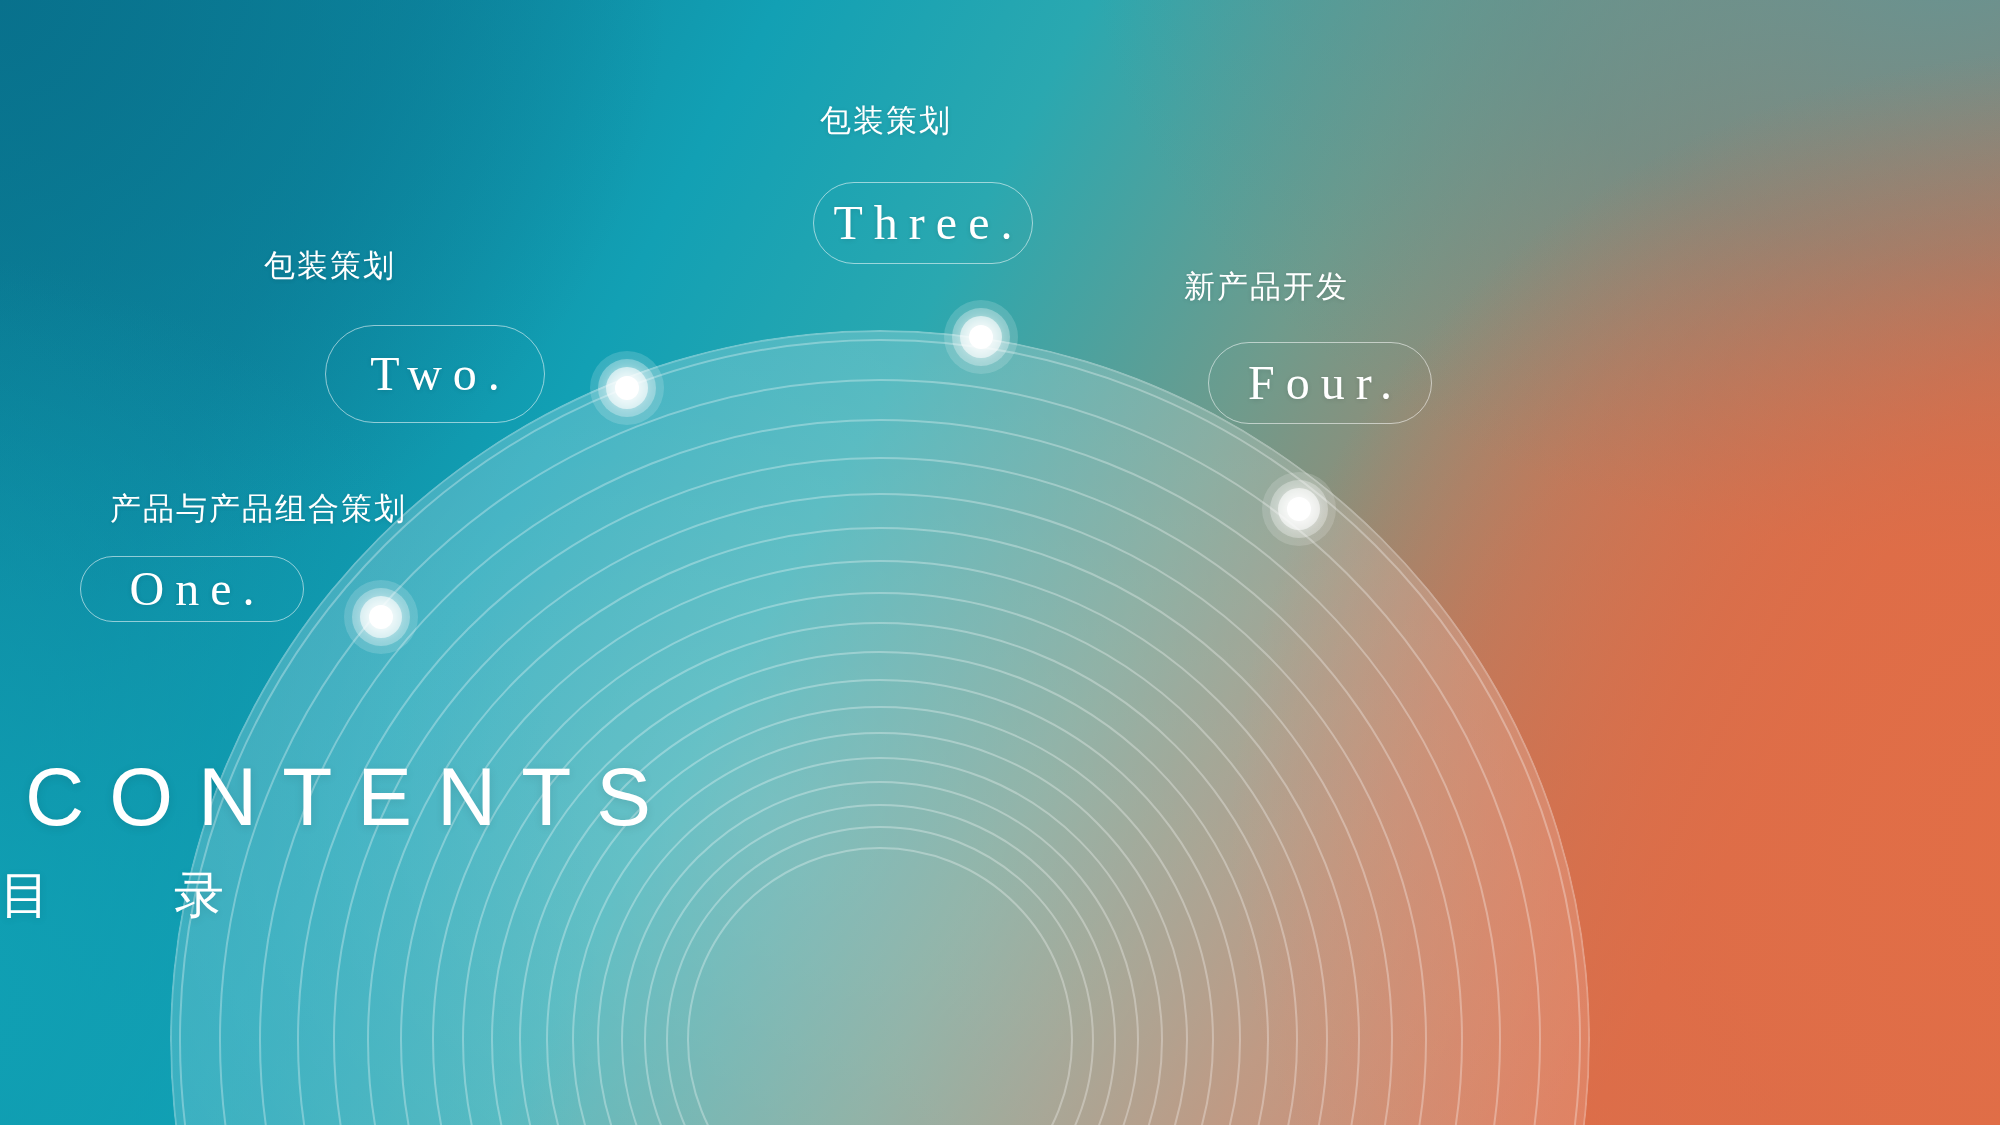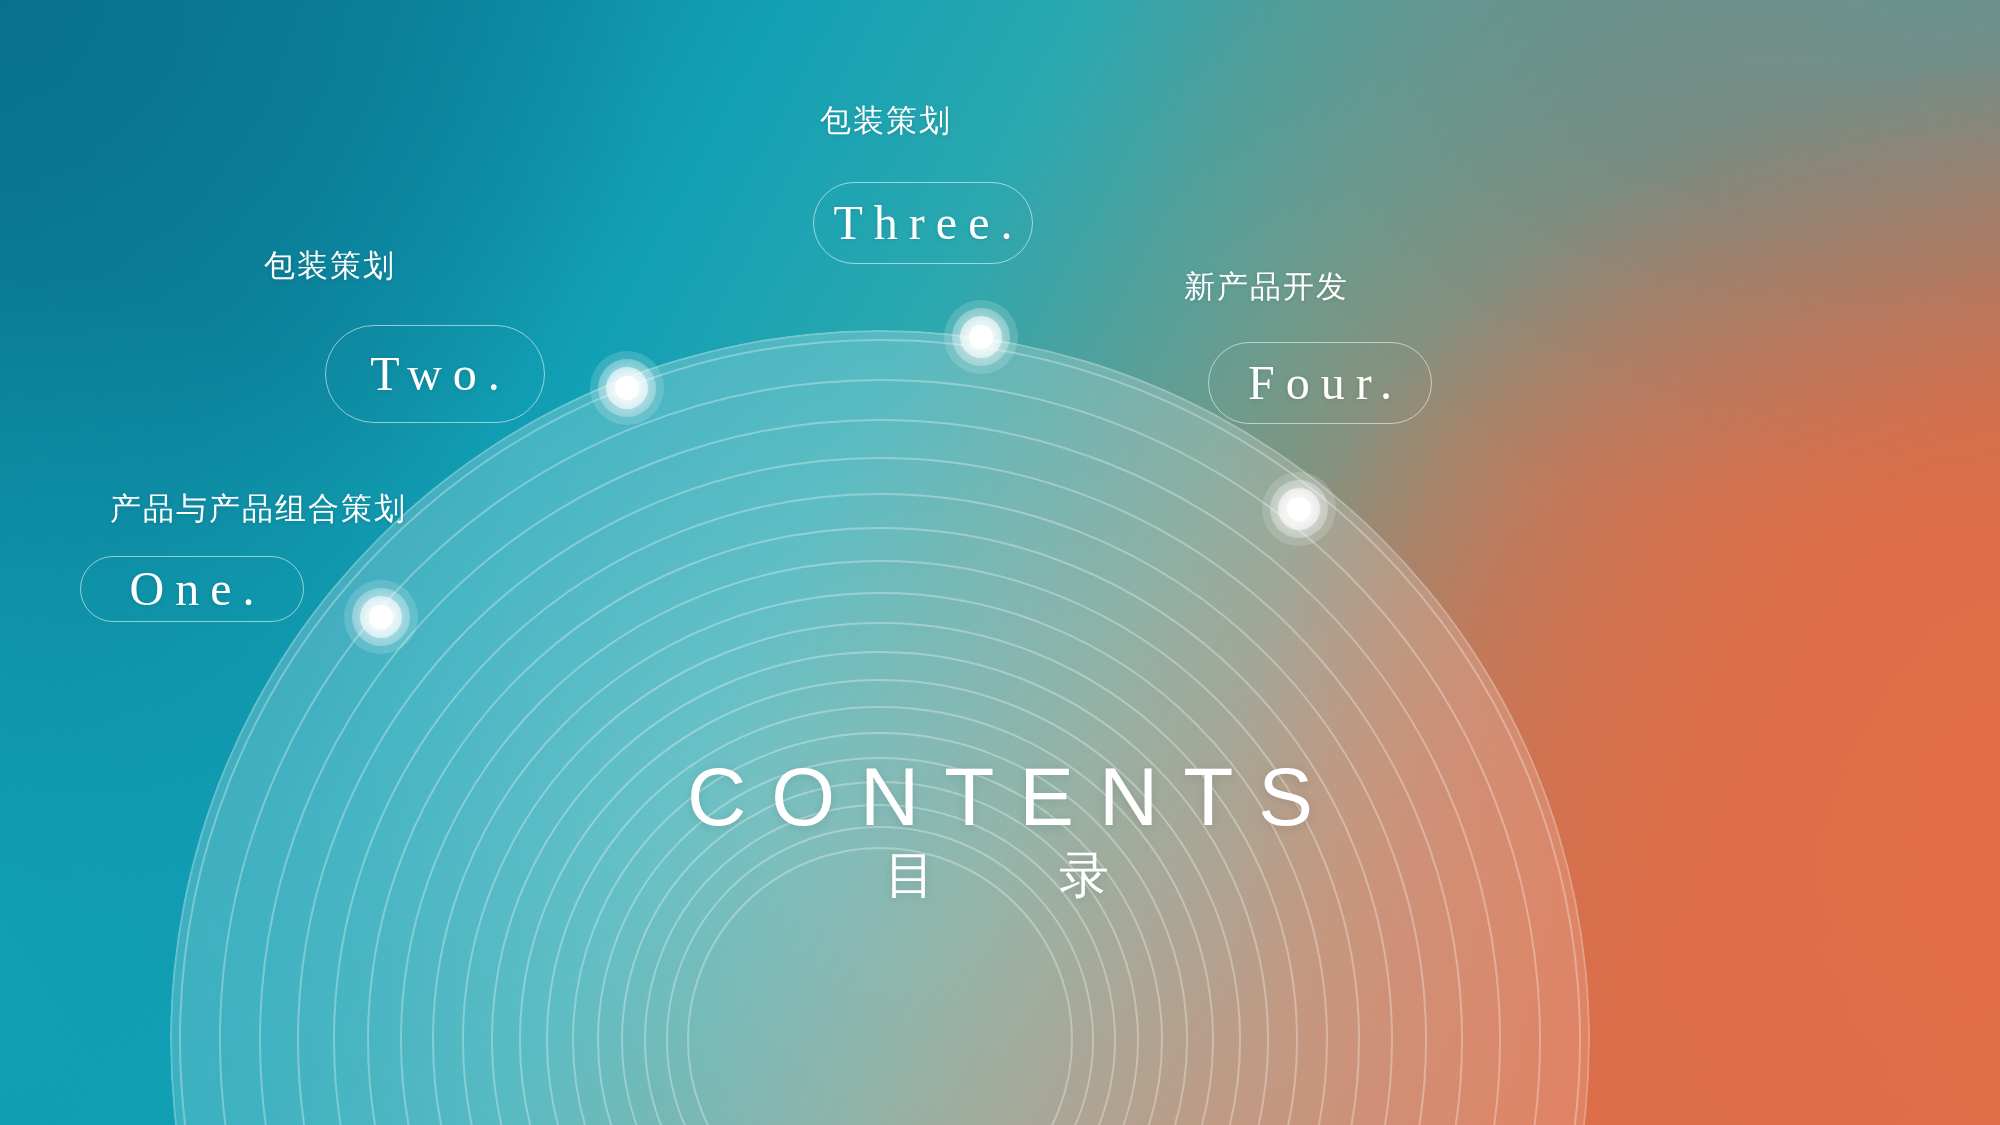--- a/index.html
+++ b/index.html
@@ -134,35 +134,35 @@
     letter-spacing: 11px;
     text-indent: 11px;
     text-shadow: 0 1px 5px rgba(0,0,0,0.12);
     line-height: 1;
   }
 
   
   .center-block {
     position: absolute;
     left: 0; right: 0;
-    text-align: center;
+    text-align: left;
     pointer-events: none;
   }
   .contents-title {
     color: #ffffff;
     font-family: "Liberation Sans", sans-serif;
     font-weight: 300;
     font-size: 82px;
     letter-spacing: 25px;
     text-indent: 25px;
     line-height: 1;
     text-shadow: 0 2px 10px rgba(0,0,0,0.10);
   }
   .contents-sub {
-    margin-top: 12px;
+    margin-top: 32px;
     color: #ffffff;
     font-family: "Liberation Sans", sans-serif;
     font-weight: 300;
     font-size: 50px;
     letter-spacing: 6px;
     line-height: 1;
     text-shadow: 0 2px 8px rgba(0,0,0,0.10);
   }
   .contents-sub .gap { display: inline-block; width: 118px; }
 </style>

